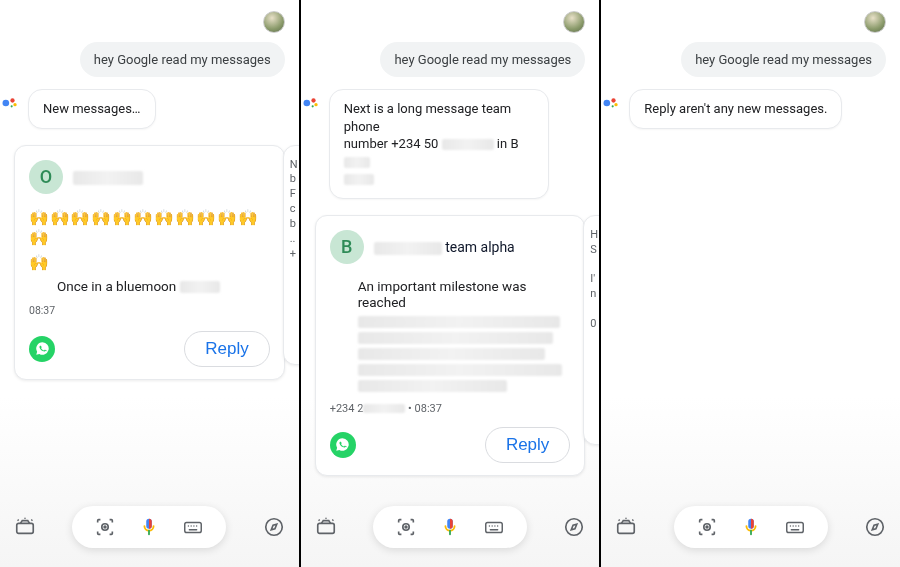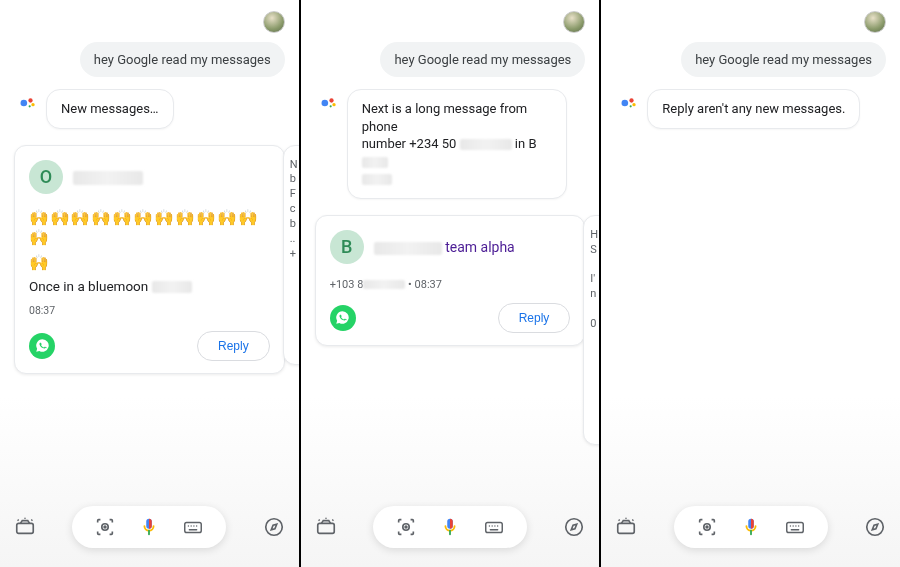--- a/index.html
+++ b/index.html
@@ -52,21 +52,21 @@
     color: #3c4043;
     font-size: 13px;
     padding: 10px 14px;
     border-radius: 18px;
   }
 
   
   .assistant-row {
     display: flex;
     align-items: flex-start;
-    padding: 4px 14px 10px 18px;
+    padding: 4px 14px 10px 0;
     gap: 8px;
   }
   .assistant-icon {
     width: 20px; height: 20px; position: relative; margin-top: 4px;
   }
   .assistant-icon svg { width: 20px; height: 20px; }
   .assistant-bubble {
     background: #fff;
     border: 1px solid #e8eaed;
     border-radius: 14px;
@@ -97,41 +97,42 @@
     align-items: center;
     gap: 10px;
     margin-bottom: 14px;
   }
   .contact-avatar {
     width: 34px; height: 34px; border-radius: 50%;
     display: flex; align-items: center; justify-content: center;
     font-weight: 500; font-size: 18px; color: #fff;
   }
   .contact-name {
-    font-size: 14px; color: #4c1d95; flex: 1;
+    font-size: 14px; color: #0f172a; flex: 1;
   }
   .redact {
     display: inline-block;
     background: #e8e8e8;
     background: linear-gradient(90deg, #e8e8e8, #f2f2f2, #e8e8e8);
     border-radius: 2px;
     vertical-align: middle;
     filter: blur(1.2px);
   }
   .emoji-row {
     font-size: 16px;
     line-height: 1.3;
     margin-bottom: 4px;
     color: #b08050;
     letter-spacing: 1px;
   }
   .msg-body {
     font-size: 13.5px;
     color: #202124;
     margin-bottom: 10px;
+    margin-left: 28px;
   }
   .timestamp {
     font-size: 10.5px;
     color: #5f6368;
     margin-bottom: 14px;
   }
   .meta-line {
     font-size: 11px;
     color: #5f6368;
     margin: 10px 0 12px 0;
@@ -144,21 +145,21 @@
   .whatsapp-badge {
     width: 26px; height: 26px; border-radius: 50%;
     background: #25D366;
     display: flex; align-items: center; justify-content: center;
   }
   .whatsapp-badge svg { width: 15px; height: 15px; fill: #fff; }
   .reply-btn {
     border: 1px solid #dadce0;
     background: #fff;
     color: #1a73e8;
-    font-size: 12px;
+    font-size: 17px;
     padding: 7px 20px;
     border-radius: 20px;
     cursor: pointer;
   }
 
   
   .peek-card {
     position: absolute;
     right: -4px;
     width: 20px;
@@ -311,39 +312,49 @@
     <div class="assistant-row">
       <div class="assistant-icon">
         <svg viewBox="0 0 24 24">
             <circle cx="7" cy="12" r="4" fill="#4285F4"></circle>
             <circle cx="15" cy="9" r="2.6" fill="#EA4335"></circle>
             <circle cx="18" cy="14" r="2" fill="#FBBC05"></circle>
             <circle cx="14" cy="16" r="1.3" fill="#34A853"></circle>
           </svg>
       </div>
       <div class="assistant-bubble">
-        <span>Next is a long message from phone</span><br>
+        <span>Next is a long message team phone</span><br>
         <span>number +234 50</span>
         <span class="redact" style="width:52px;height:11px;"></span>
         <span>in B</span>
         <span class="redact" style="width:26px;height:11px;"></span><br>
         <span class="redact" style="width:30px;height:11px;"></span>
       </div>
     </div>
     <div class="card-area">
       <div class="card">
         <div class="card-header">
           <div class="contact-avatar" style="background:#c8e6d4;color:#2e8b57;">B</div>
           <div class="contact-name">
             <span class="redact" style="width:68px;height:13px;"></span>
             <span>team alpha</span>
           </div>
         </div>
+        <div class="msg-body">
+          <span>An important milestone was reached</span>
+          <div class="redact-lines">
+            <span class="redact" style="width:95%;"></span>
+            <span class="redact" style="width:92%;"></span>
+            <span class="redact" style="width:88%;"></span>
+            <span class="redact" style="width:96%;"></span>
+            <span class="redact" style="width:70%;"></span>
+          </div>
+        </div>
         <div class="meta-line">
-          <span>+103 8</span><span class="redact" style="width:42px;height:9px;"></span><span> • </span><span>08:37</span>
+          <span>+234 2</span><span class="redact" style="width:42px;height:9px;"></span><span> • </span><span>08:37</span>
         </div>
         <div class="card-footer">
           <div class="whatsapp-badge">
             <svg viewBox="0 0 24 24">
                 <path d="M12 2a10 10 0 0 0-8.6 15.1L2 22l5-1.3A10 10 0 1 0 12 2zm5 13.4c-.2.6-1.2 1.1-1.7 1.2-.4.1-1 .1-1.6-.1-.4-.1-.8-.3-1.4-.5-2.5-1.1-4.1-3.6-4.2-3.8-.1-.2-1-1.3-1-2.5s.6-1.8.9-2c.2-.2.5-.3.7-.3h.5c.2 0 .4 0 .6.4.2.5.7 1.7.8 1.8.1.1.1.3 0 .4-.1.2-.1.3-.3.5l-.4.5c-.1.1-.3.3-.1.6.2.3.8 1.3 1.7 2.1 1.2 1 2.1 1.3 2.4 1.5.3.1.5.1.6-.1.2-.2.7-.8.9-1.1.2-.3.4-.2.6-.1.3.1 1.7.8 2 1 .3.1.5.2.5.3.1.1.1.6-.1 1.2z"></path>
               </svg>
           </div>
           <button class="reply-btn">Reply</button>
         </div>
       </div>

